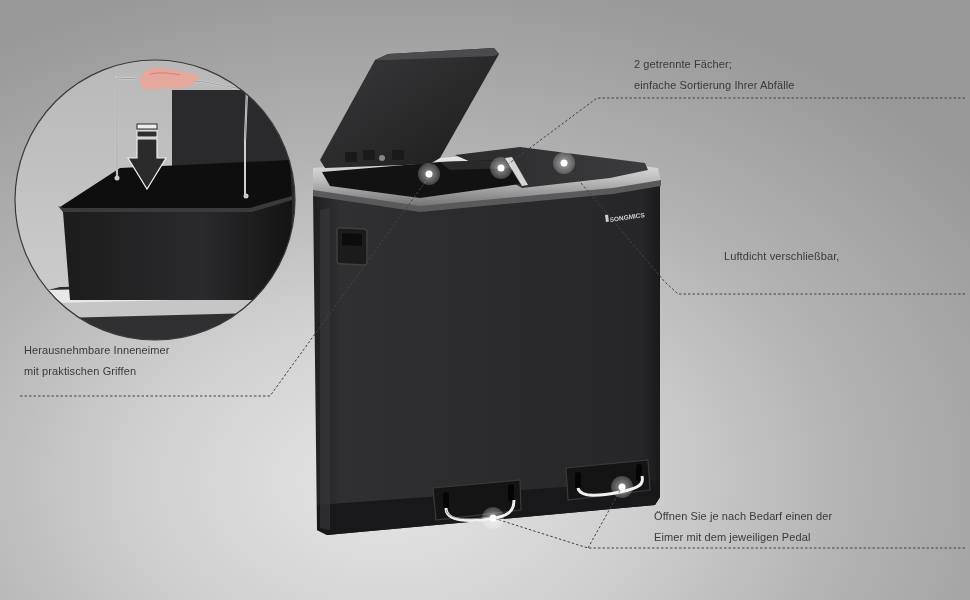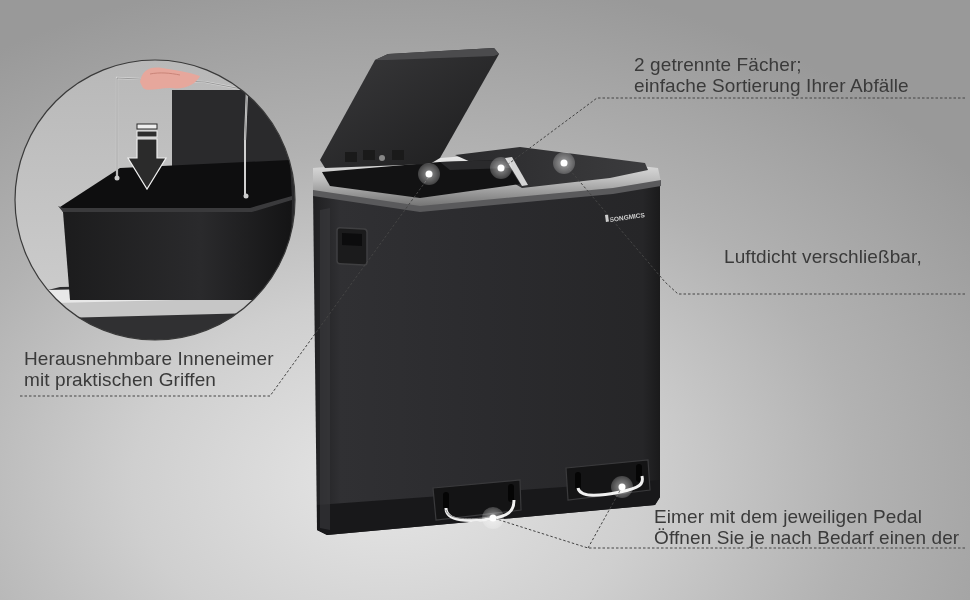--- a/index.html
+++ b/index.html
@@ -1,20 +1,20 @@
 <!DOCTYPE html>
 <html><head>
 <meta charset="utf-8">
 <style>
   html,body{margin:0;padding:0;}
   body{width:970px;height:600px;overflow:hidden;position:relative;
     font-family:"Liberation Sans","DejaVu Sans",sans-serif;
     background:radial-gradient(ellipse 75% 85% at 40% 80%, #e6e6e6 0%, #cfcfcf 35%, #b2b2b2 65%, #999999 100%);}
   .stage{position:absolute;left:0;top:0;width:970px;height:600px;}
-  .callout{position:absolute;color:#3a3a3a;font-size:19px;line-height:21px;letter-spacing:0.1px;}
+  .callout{position:absolute;color:#3a3a3a;font-size:11px;line-height:21px;letter-spacing:0.1px;}
   .callout span{display:block;white-space:nowrap;}
   svg{position:absolute;left:0;top:0;}
 </style>
 </head>
 <body>
 
 <div class="stage">
 
   <svg width="970" height="600" viewBox="0 0 970 600">
     <defs>
@@ -180,22 +180,22 @@
 
   <div class="callout" style="left:634px;top:54px;">
     <span>2 getrennte Fächer;</span>
     <span>einfache Sortierung Ihrer Abfälle</span>
   </div>
 
   <div class="callout" style="left:676px;top:246px;margin-left:48px;">
     <span>Luftdicht verschließbar,</span>
   </div>
 
-  <div class="callout" style="left:24px;top:348px;">
+  <div class="callout" style="left:24px;top:340px;">
     <span>Herausnehmbare Inneneimer</span>
     <span>mit praktischen Griffen</span>
   </div>
 
   <div class="callout" style="left:654px;top:506px;">
+    <span>Öffnen Sie je nach Bedarf einen der</span>
     <span>Eimer mit dem jeweiligen Pedal</span>
-    <span>Öffnen Sie je nach Bedarf einen der</span>
   </div>
 </div>
 
 </body></html>

